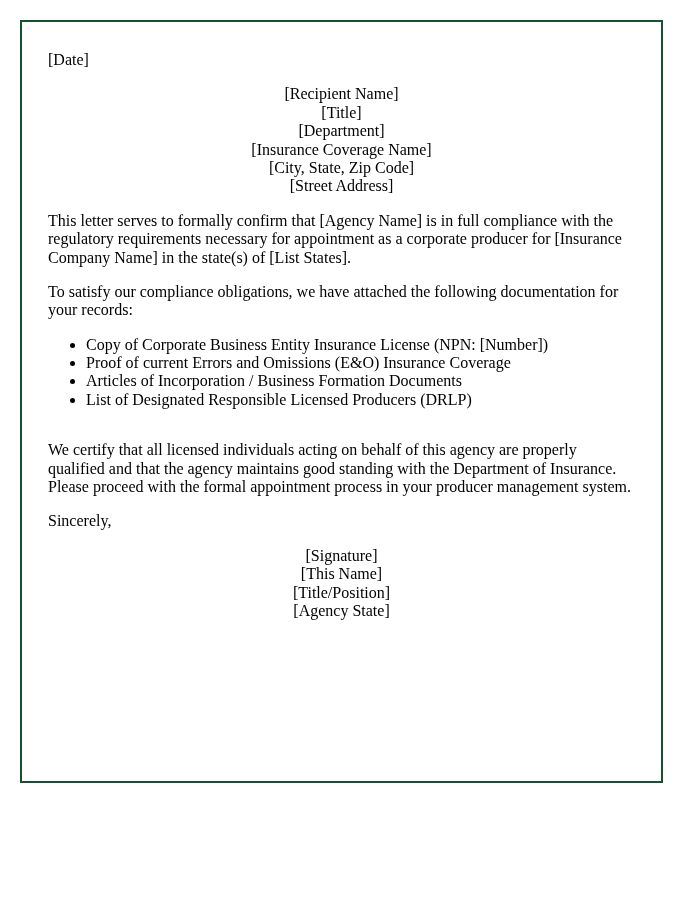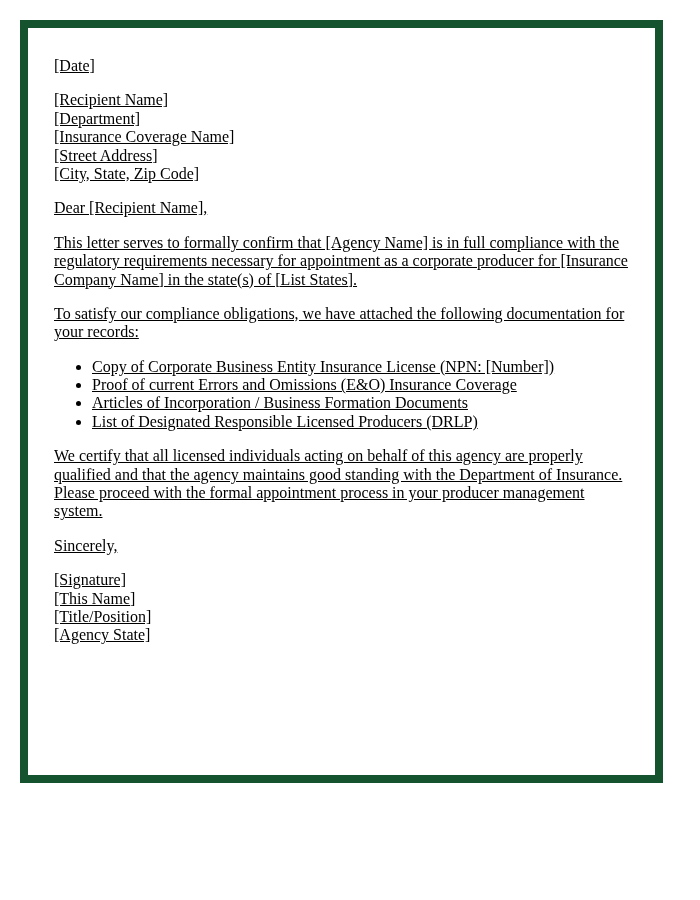--- a/index.html
+++ b/index.html
@@ -9,55 +9,54 @@
     background: #ffffff;
     font-family: "Liberation Serif", "DejaVu Serif", serif;
     color: #000000;
   }
   .page {
     position: absolute;
     left: 20px;
     top: 20px;
     width: 643px;
     height: 763px;
-    border: 8px solid #14532d;
+    border: 2px solid #14532d;
     background: #ffffff;
     padding: 29px 26px;
     font-size: 16px;
     line-height: 1.15;
-    text-decoration: underline;
   }
   .para { margin-bottom: 16px; }
   .line-block { margin-bottom: 16px; }
-  .line-block div { margin: 0; }
+  .line-block div { margin: 0; text-align: center; }
   .bold { font-weight: bold; }
   ul.attachments {
-    margin: 0 0 16px 0;
+    margin: 0 0 32px 0;
     padding-left: 38px;
   }
   ul.attachments li { margin: 0; }
-  .sig-block div { margin: 0; }
+  .sig-block div { margin: 0; text-align: center; }
 </style>
 </head>
 <body>
 
 <div class="page">
 
   <p class="para">[Date]</p>
 
   <div class="line-block">
     <div>[Recipient Name]</div>
+    <div>[Title]</div>
     <div>[Department]</div>
     <div>[Insurance Coverage Name]</div>
+    <div>[City, State, Zip Code]</div>
     <div>[Street Address]</div>
-    <div>[City, State, Zip Code]</div>
   </div>
 
 
-  <p class="para">Dear [Recipient Name],</p>
 
   <p class="para">This letter serves to formally confirm that [Agency Name] is in full compliance with the regulatory requirements necessary for appointment as a corporate producer for [Insurance Company Name] in the state(s) of [List States].</p>
 
   <p class="para">To satisfy our compliance obligations, we have attached the following documentation for your records:</p>
 
   <ul class="attachments">
     <li>Copy of Corporate Business Entity Insurance License (NPN: [Number])</li>
     <li>Proof of current Errors and Omissions (E&amp;O) Insurance Coverage</li>
     <li>Articles of Incorporation / Business Formation Documents</li>
     <li>List of Designated Responsible Licensed Producers (DRLP)</li>

